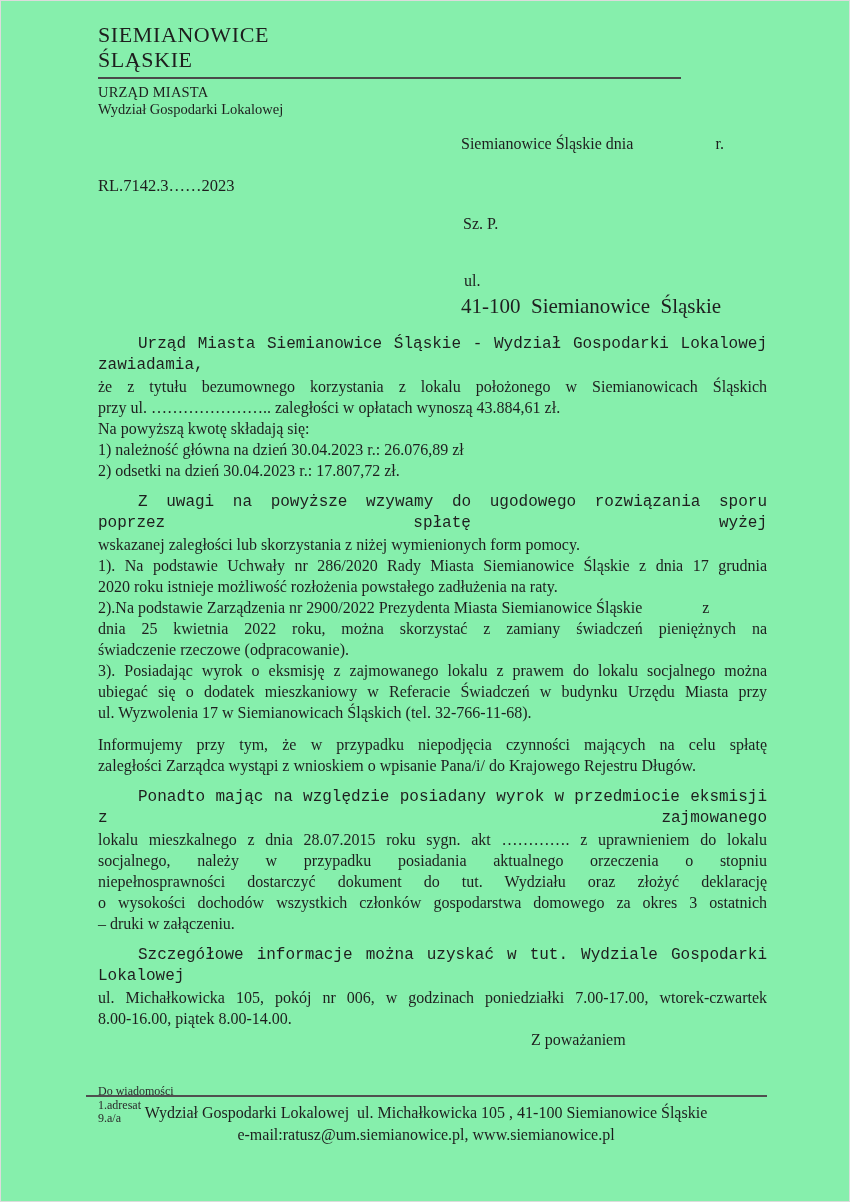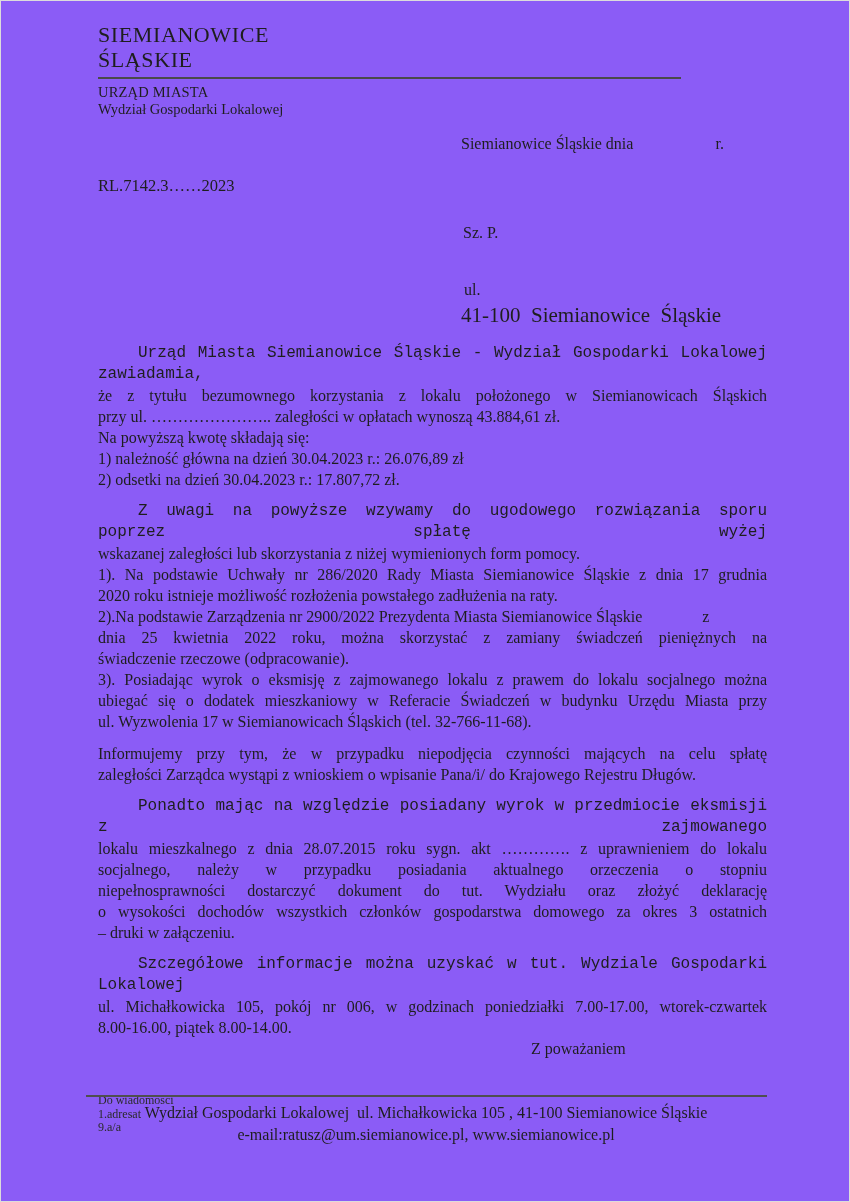--- a/index.html
+++ b/index.html
@@ -1,35 +1,35 @@
 <!DOCTYPE html>
 <html><head>
 <meta charset="utf-8">
 <style>
   html, body { margin: 0; padding: 0; background: #ffffff; }
   .page {
     width: 850px; height: 1202px;
     box-sizing: border-box;
-    background: #8b5cf6;
+    background: #86efac;
     border: 1px solid #dcdcdc;
     padding: 21px 82px 0 97px;
     font-family: "Liberation Serif", "DejaVu Serif", serif;
     color: #1e1e1e;
     position: relative;
     overflow: hidden;
   }
   
   .city-name { font-size: 22px; line-height: 25px; letter-spacing: 0.6px; }
   .header-rule { width: 583px; height: 2px; background: #4a4a4a; margin-top: 5px; }
   .office { font-size: 14.5px; line-height: 17px; margin-top: 5px; letter-spacing: 0.2px; }
   .department { font-size: 14.5px; line-height: 17px; }
   
   .date-row { display: flex; justify-content: space-between; width: 263px; margin-left: 363px; margin-top: 15px; font-size: 16px; line-height: 21px; }
   .case-number { margin-top: 21px; font-size: 16.5px; line-height: 21px; }
-  .salutation { margin-left: 365px; margin-top: 26px; font-size: 16px; line-height: 21px; }
+  .salutation { margin-left: 365px; margin-top: 17px; font-size: 16px; line-height: 21px; }
   .street-label { margin-left: 366px; margin-top: 36px; font-size: 16px; line-height: 21px; }
   .recipient-city { margin-left: 363px; margin-top: 5px; font-size: 21px; line-height: 21px; }
   
   .body { margin-top: 17px; font-size: 16px; line-height: 21px; }
   .bline { white-space: nowrap; }
   .bline.just { white-space: normal; text-align: justify; text-align-last: justify; text-justify: inter-word; }
   .bline.ind { text-indent: 40px; font-family: Liberation Mono, monospace; }
   .para.gap-before { margin-top: 11px; }
   .closing { margin-left: 433px; font-size: 16px; line-height: 21px; }
   

